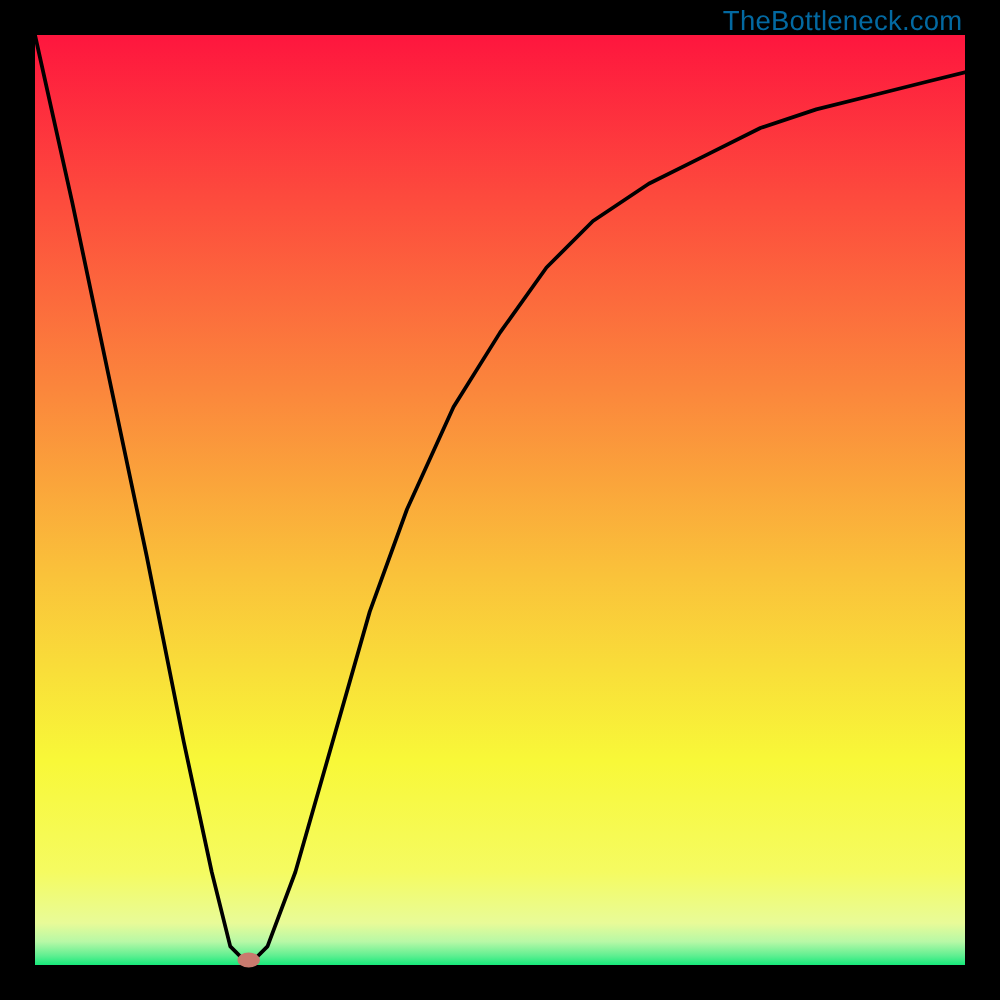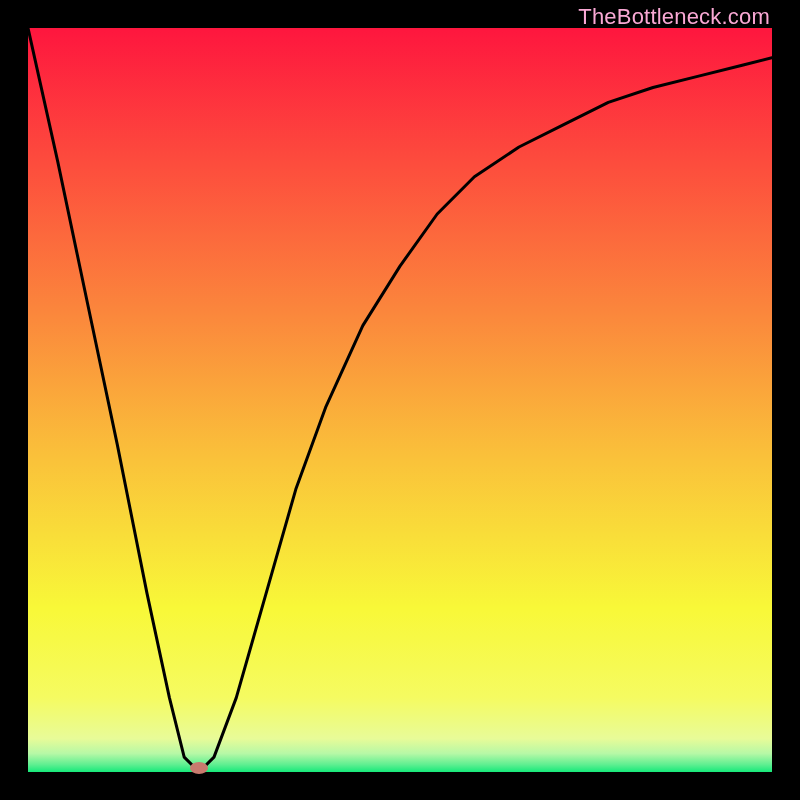--- a/index.html
+++ b/index.html
@@ -34,21 +34,21 @@
   }
   .marker {
     position: absolute;
     border-radius: 50%;
     background: #c97a6e;
   }
   .watermark {
     position: absolute;
     top: 4px;
     right: 30px;
-    color: #f9a8d4;
+    color: #0369a1;
     font-size: 22px;
     font-weight: normal;
     letter-spacing: 0.2px;
   }
 </style>
 </head>
 <body>
 
 <div class="watermark">TheBottleneck.com</div>
 

